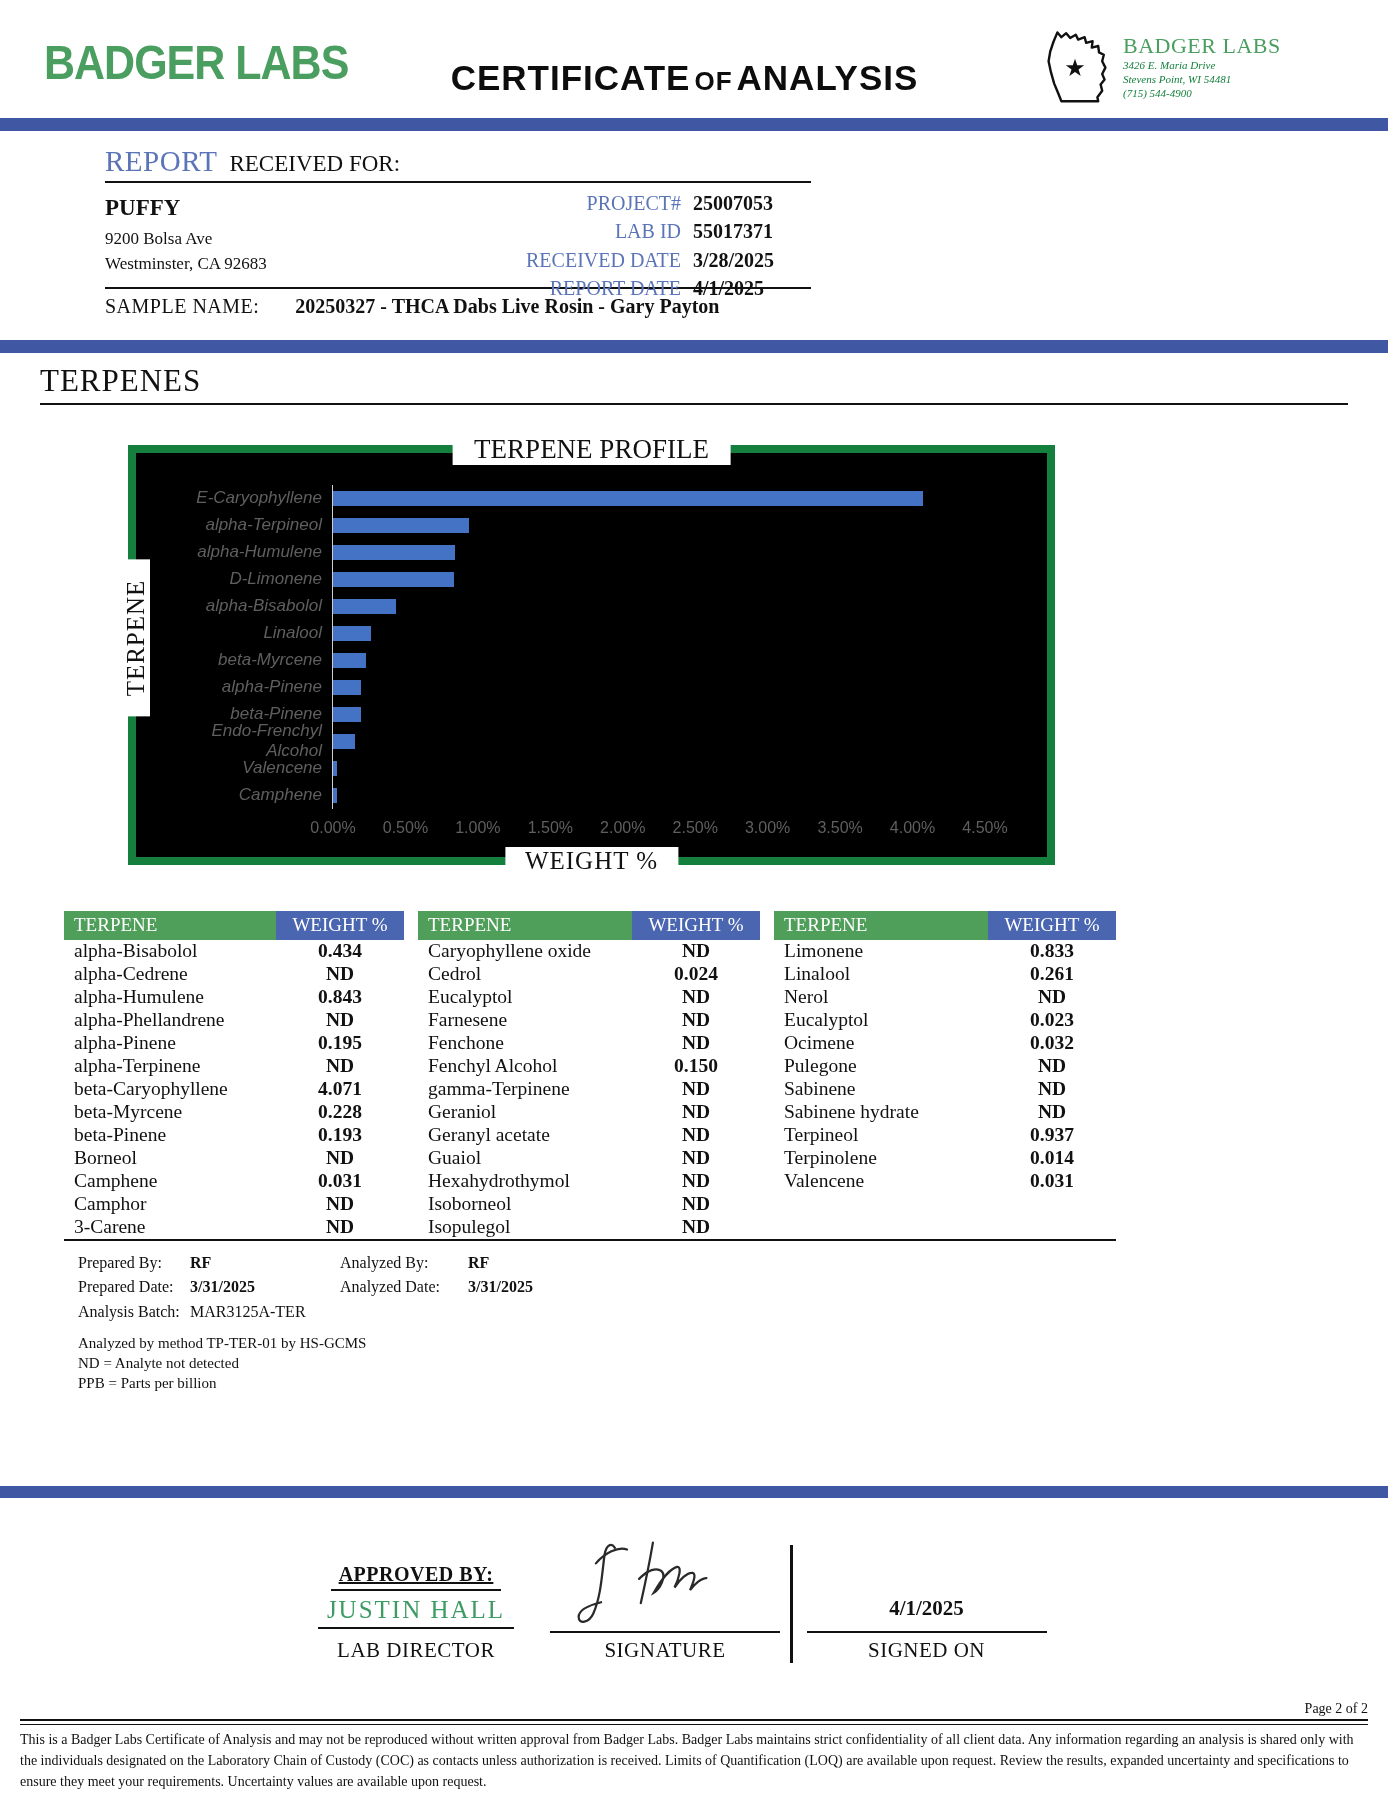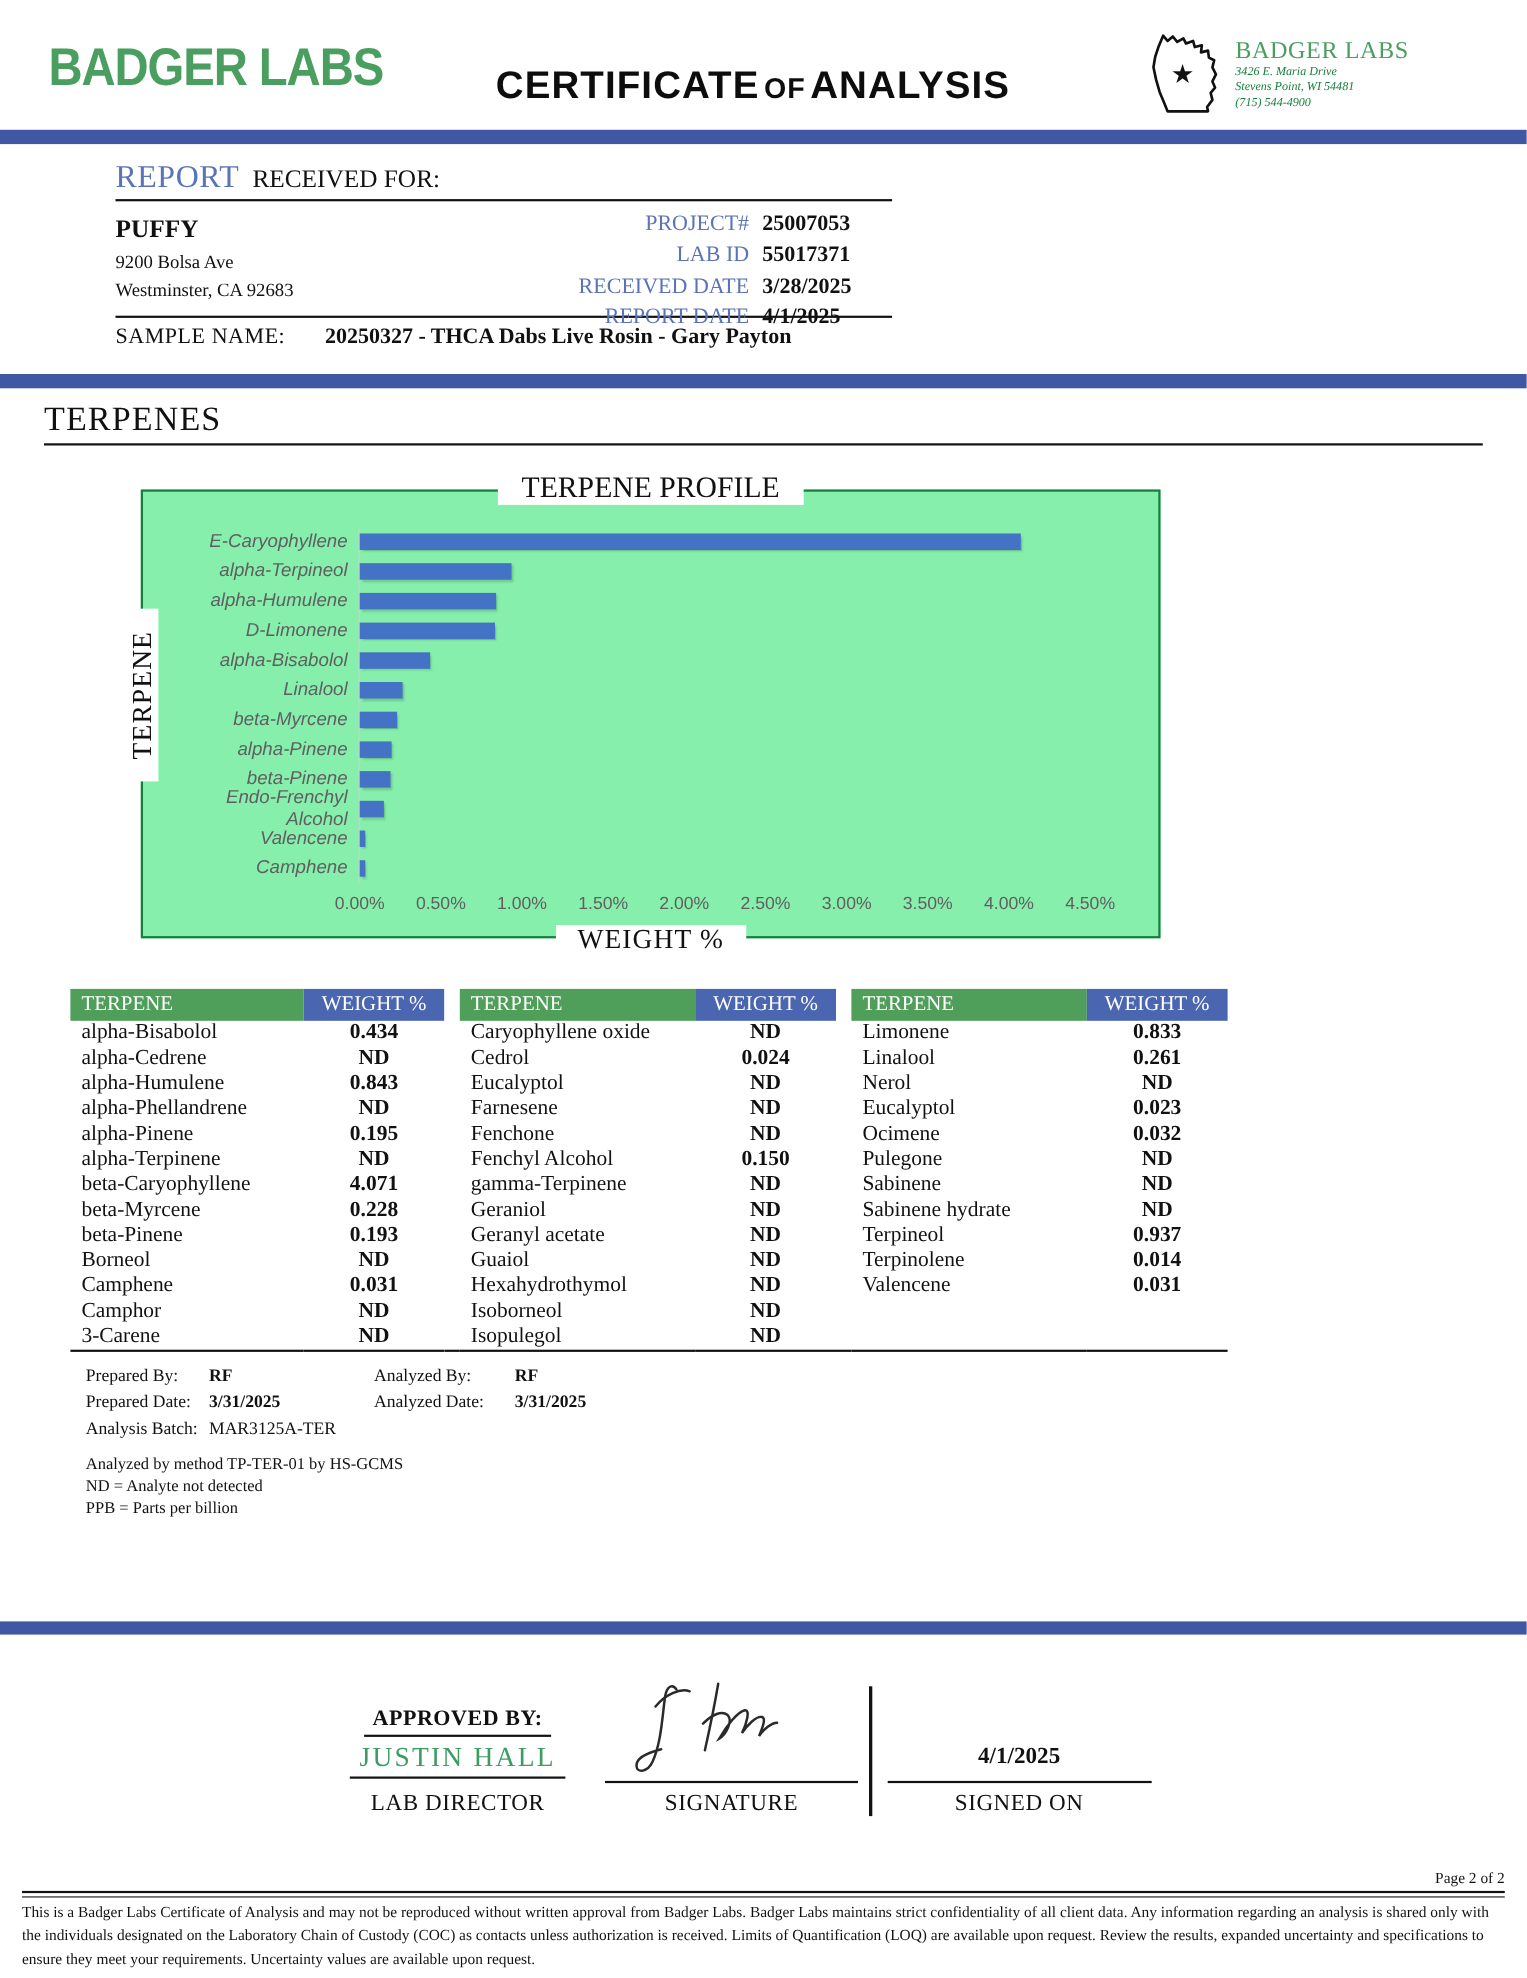--- a/index.html
+++ b/index.html
@@ -39,21 +39,21 @@
   .sample-row { border-top:2.5px solid #111; margin-top:10px; padding-top:6px; display:flex; }
   .sample-label { font-size:20px; letter-spacing:0.5px; }
   .sample-value { font-weight:bold; font-size:20px; margin-left:36px; }
 
   
   .bar2 { margin-top:22px; }
   .section-title { margin:10px 40px 0 40px; border-bottom:2.5px solid #111; padding-bottom:4px; }
   .section-title span { font-size:31px; letter-spacing:1px; }
 
   
-  .chart-box { margin:40px 333px 0 128px; border:2px solid #15803d; position:relative; background:#86efac; }
+  .chart-box { margin:40px 333px 0 128px; border:8px solid #15803d; position:relative; background:#000000; }
   .chart-title { position:absolute; top:-19px; left:50%; transform:translateX(-50%);
     background:#fff; padding:0 22px; font-size:27px; white-space:nowrap; }
   .chart-ylabel { position:absolute; left:0; top:46%; transform:translate(-50%,-50%) rotate(-90deg);
     background:#fff; padding:0 20px; font-size:25px; letter-spacing:1px; }
   .chart-xlabel { position:absolute; bottom:-18px; left:50%; transform:translateX(-50%);
     background:#fff; padding:0 20px; font-size:25px; letter-spacing:1px; }
   .chart-inner { padding:32px 62px 12px 16px; }
   .crow { display:flex; align-items:center; height:27px; }
   .clabel { width:180px; text-align:right; padding-right:10px;
     font-family:"Liberation Sans","DejaVu Sans",sans-serif; font-size:17px; color:#5f5f5f;font-style:italic; }
@@ -79,21 +79,21 @@
   .meta-grid .lab { }
   .meta-grid .val { font-weight:bold; }
   .meta-batch { display:grid; grid-template-columns:112px auto; font-size:16px; line-height:1.55; }
   .meta-notes { margin-top:8px; font-size:15px; line-height:1.35; }
 
   
   .bar3 { margin-top:92px; height:12px; }
   .approval { display:flex; margin:36px 0 0 318px; align-items:flex-end; }
   .appr-block { width:196px; text-align:center; }
   .appr-label { font-size:20px; font-weight:bold; letter-spacing:0.5px;
-    border-bottom:2.5px solid #111; padding:0 8px 3px 8px; display:inline-block; }
+    border-bottom:2.5px solid #111; padding:0 8px 3px 8px; display:inline-block;text-decoration:underline; }
   .appr-name { color:#3d9c63; font-size:25px; letter-spacing:2px; border-bottom:2.5px solid #111;
     padding:3px 4px 3px 4px; margin-top:2px; }
   .appr-role { font-size:21px; margin-top:9px; letter-spacing:0.5px; }
   .sig-block { width:230px; margin-left:36px; text-align:center; }
   .sig-svg { display:block; margin:0 auto; }
   .sig-line { border-top:2.5px solid #111; margin-top:2px; }
   .sig-label { font-size:21px; margin-top:5px; letter-spacing:0.5px; }
   .vdivider { width:2.5px; height:118px; background:#111; margin:0 10px; align-self:flex-end; }
   .date-block { width:240px; margin-left:4px; text-align:center; }
   .date-value { font-size:21px; font-weight:bold; padding-bottom:10px; }

